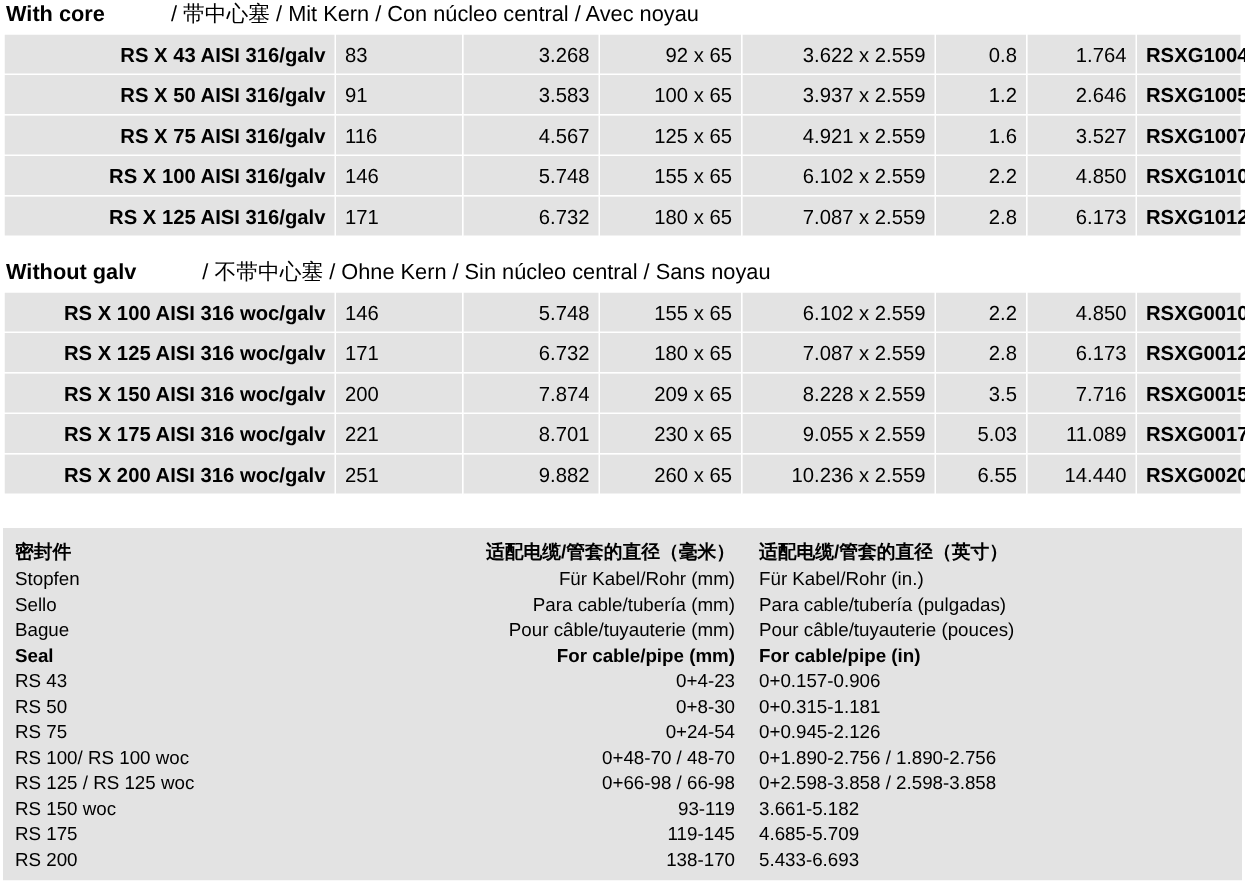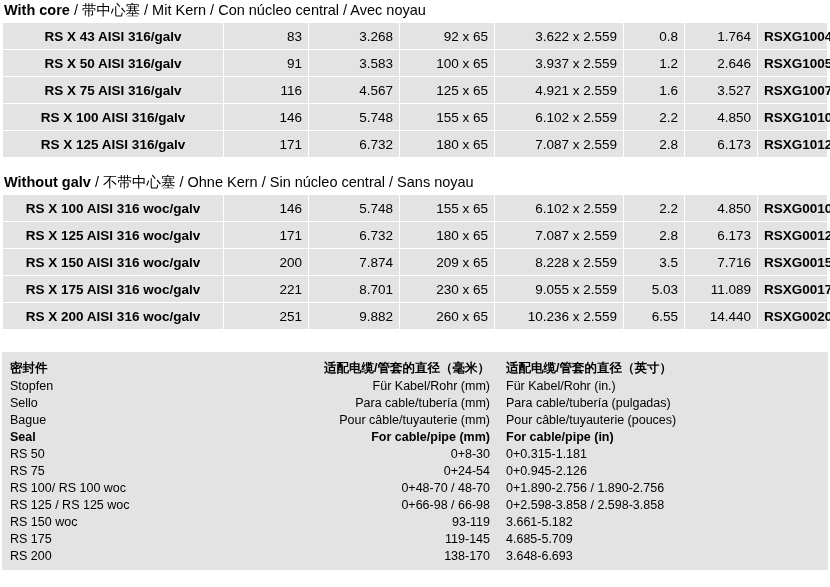--- a/index.html
+++ b/index.html
@@ -14,40 +14,40 @@
   .page{position:relative;width:830px;height:587px;}
 
   
   .sec-head{
     padding:2px 4px 4px 4px;
     font-size:14.5px;
     line-height:16px;
     white-space:nowrap;
   }
   .sec-head .b{font-weight:bold;}
-  .sec-head .n{font-weight:normal;}
+  .sec-head .n{font-weight:normal;padding-left:40px;}
 
   
   table.prod{
     border-collapse:collapse;
     width:826px;
     margin-left:2px;
     table-layout:fixed;
   }
   table.prod td{
     border:1px solid #ffffff;
     background:#e3e3e3;
     height:26px;
     font-size:13.5px;
     padding:0 6px;
     vertical-align:middle;
     white-space:nowrap;
   }
-  td.name{font-weight:bold;text-align:center;width:208px;}
-  td.n1{text-align:right;width:72px;margin-top:20px;}
+  td.name{font-weight:bold;text-align:right;width:208px;}
+  td.n1{width:72px;margin-top:20px;}
   td.n2{text-align:right;width:78px;}
   td.n3{text-align:right;width:82px;padding-right:18px;}
   td.n4{text-align:right;width:116px;padding-right:16px;}
   td.n5{text-align:right;width:48px;}
   td.n6{text-align:right;width:60px;padding-right:14px;}
   td.code{font-weight:bold;text-align:left;width:auto;padding-left:8px;}
 
   .gap-a{height:14px;}
   .gap-b{height:22px;}
 
@@ -231,20 +231,25 @@
           <td class="sc1">Bague</td>
           <td class="sc2">Pour câble/tuyauterie (mm)</td>
           <td class="sc3">Pour câble/tuyauterie (pouces)</td>
         </tr>
         <tr class="rowsp">
           <td class="sc1 bold">Seal</td>
           <td class="sc2 bold">For cable/pipe (mm)</td>
           <td class="sc3 bold">For cable/pipe (in)</td>
         </tr>
 
+        <tr class="datarow firstdata">
+          <td class="sc1">RS 43</td>
+          <td class="sc2">0+4-23</td>
+          <td class="sc3">0+0.157-0.906</td>
+        </tr>
         <tr class="datarow">
           <td class="sc1">RS 50</td>
           <td class="sc2">0+8-30</td>
           <td class="sc3">0+0.315-1.181</td>
         </tr>
         <tr class="datarow">
           <td class="sc1">RS 75</td>
           <td class="sc2">0+24-54</td>
           <td class="sc3">0+0.945-2.126</td>
         </tr>
@@ -264,19 +269,19 @@
           <td class="sc3">3.661-5.182</td>
         </tr>
         <tr class="datarow">
           <td class="sc1">RS 175</td>
           <td class="sc2">119-145</td>
           <td class="sc3">4.685-5.709</td>
         </tr>
         <tr class="datarow">
           <td class="sc1">RS 200</td>
           <td class="sc2">138-170</td>
-          <td class="sc3">3.648-6.693</td>
+          <td class="sc3">5.433-6.693</td>
         </tr>
       </tbody>
     </table>
   </div>
 
 </div>
 
 </body></html>

